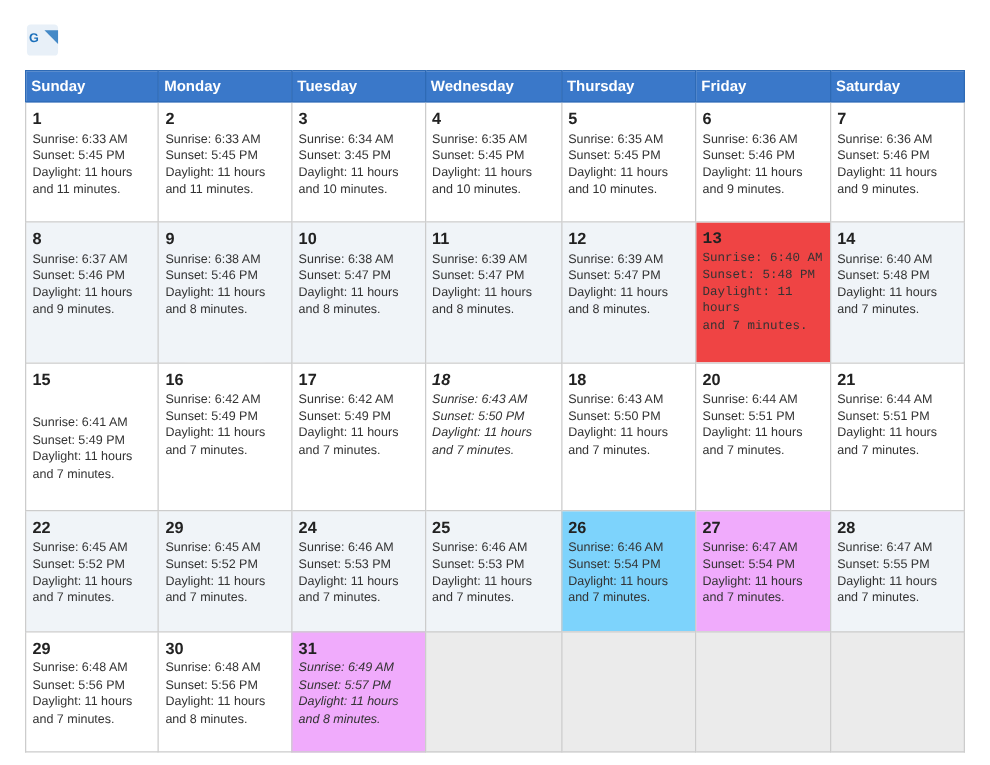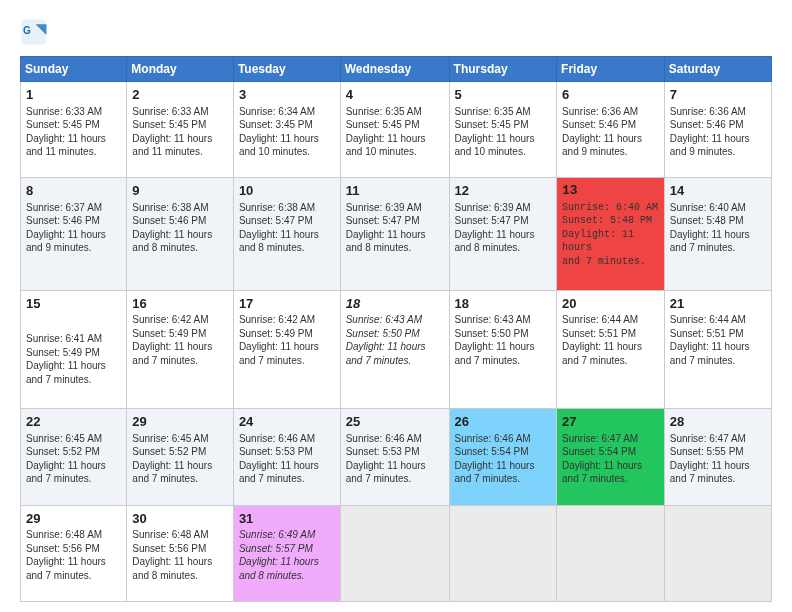--- a/index.html
+++ b/index.html
@@ -312,21 +312,21 @@
 Daylight: 11 hours
 and 7 minutes.</div>
           </td>
           <td style="background: #7dd3fc;">
             <span class="day-num">26</span>
             <div class="day-info" style="white-space: pre-line;">Sunrise: 6:46 AM
 Sunset: 5:54 PM
 Daylight: 11 hours
 and 7 minutes.</div>
           </td>
-          <td style="background: #22c55e;">
+          <td style="background: #f0abfc;">
             <span class="day-num">27</span>
             <div class="day-info" style="white-space: pre-line;">Sunrise: 6:47 AM
 Sunset: 5:54 PM
 Daylight: 11 hours
 and 7 minutes.</div>
           </td>
           <td style="background: rgb(240, 244, 248);">
             <span class="day-num">28</span>
             <div class="day-info" style="white-space: pre-line;">Sunrise: 6:47 AM
 Sunset: 5:55 PM

